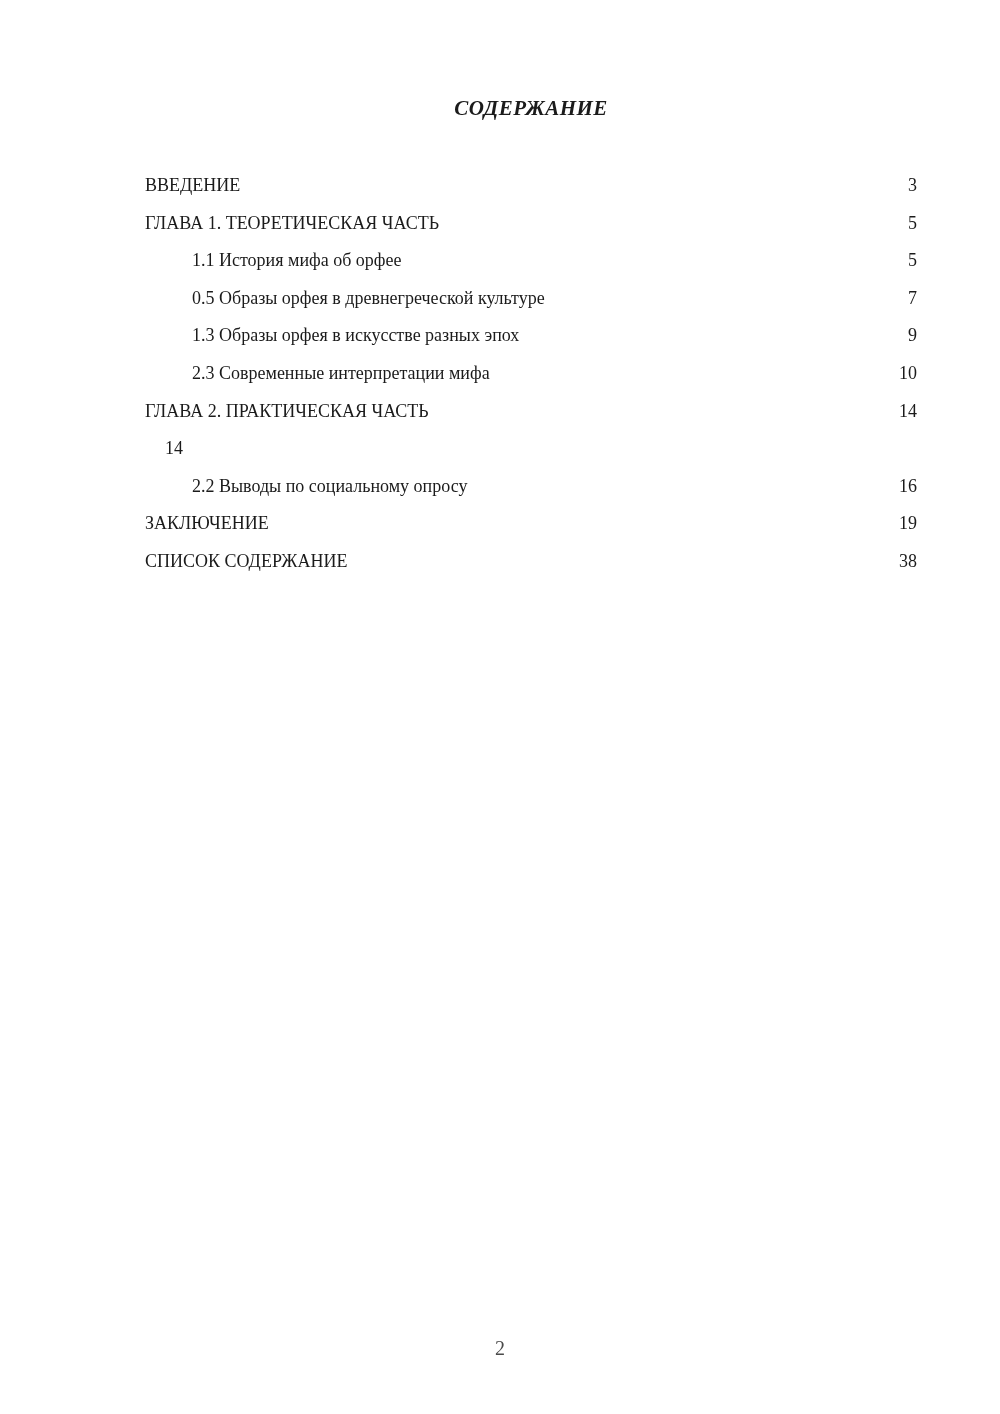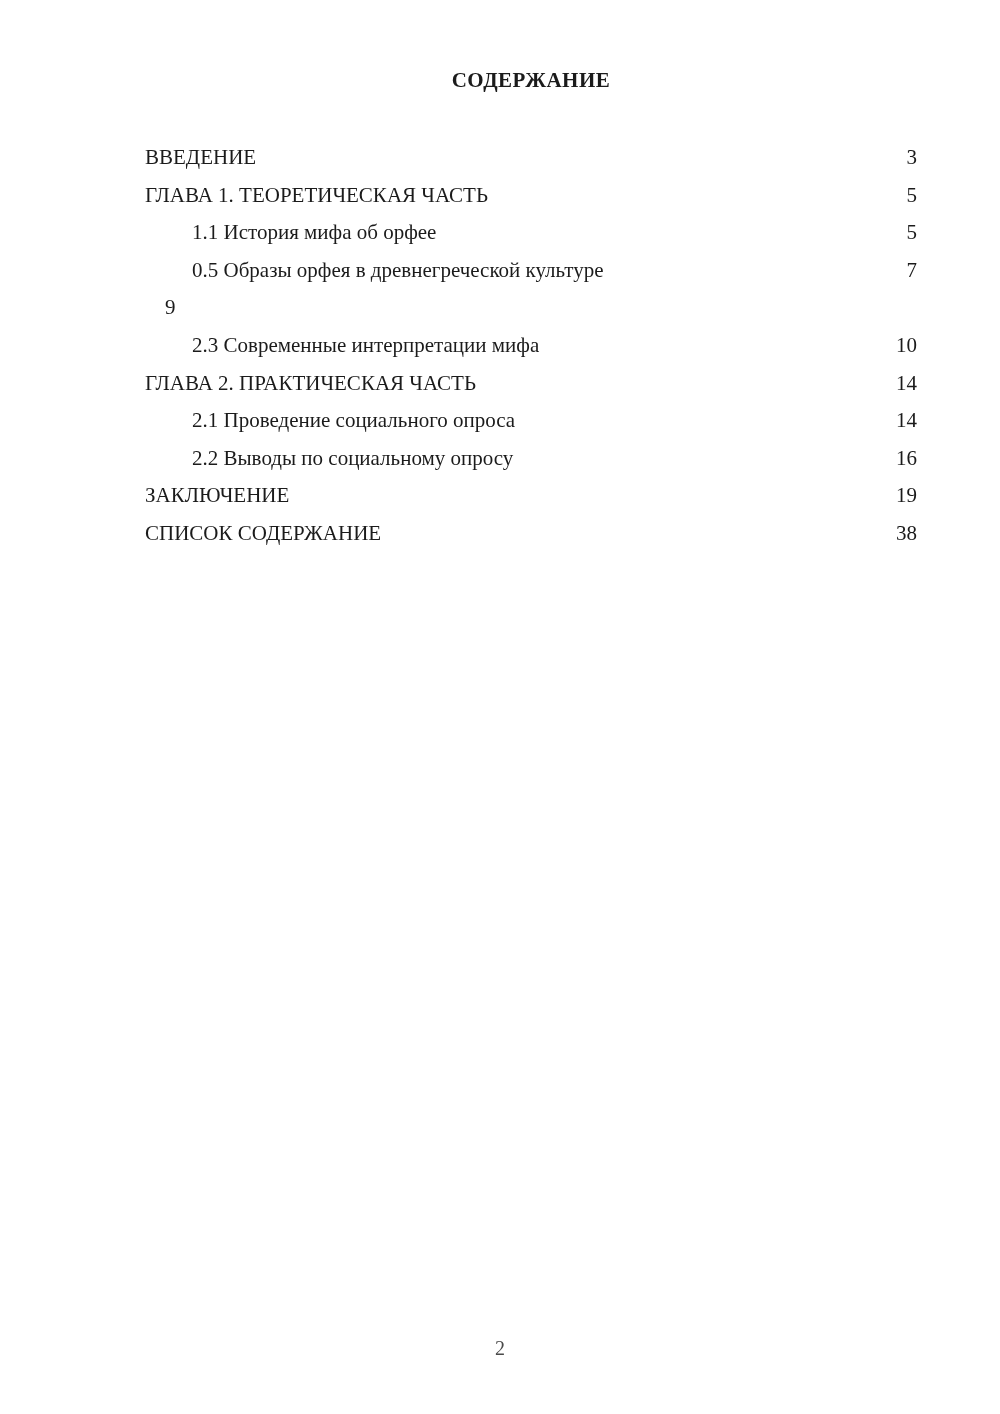--- a/index.html
+++ b/index.html
@@ -11,36 +11,37 @@
     color: #1b1b1b;
     overflow: hidden;
   }
   .page {
     position: relative;
     width: 1000px;
     height: 1414px;
     background: #ffffff;
   }
   .doc-title {
-    padding-top: 68px;
+    padding-top: 96px;
     margin-left: 145px;
     margin-right: 83px;
     text-align: center;
     font-size: 21px;
     font-weight: bold;
     letter-spacing: 0.5px;
+    font-style: italic;
   }
   .toc-list {
     margin: 46px 83px 0 145px;
   }
   .toc-row {
     display: flex;
     justify-content: space-between;
     align-items: baseline;
-    font-size: 21px;
+    font-size: 18px;
     line-height: 37.6px;
     white-space: nowrap;
   }
   .toc-row.indented .toc-label {
     padding-left: 47px;
   }
   .toc-page {
     padding-left: 20px;
   }
   .page-footer {
@@ -74,35 +75,35 @@
     <span class="toc-label">1.1 История мифа об орфее</span>
     <span class="toc-page">5</span>
   </div>
 
   <div class="toc-row indented">
     <span class="toc-label">0.5 Образы орфея в древнегреческой культуре</span>
     <span class="toc-page">7</span>
   </div>
 
   <div class="toc-row indented">
+    <span class="toc-label">1.3 Образы орфея в искусстве разных эпох</span>
     <span class="toc-page">9</span>
   </div>
 
   <div class="toc-row indented">
     <span class="toc-label">2.3 Современные интерпретации мифа</span>
     <span class="toc-page">10</span>
   </div>
 
   <div class="toc-row">
     <span class="toc-label">ГЛАВА 2. ПРАКТИЧЕСКАЯ ЧАСТЬ</span>
     <span class="toc-page">14</span>
   </div>
 
   <div class="toc-row indented">
-    <span class="toc-label">2.1 Проведение социального опроса</span>
     <span class="toc-page">14</span>
   </div>
 
   <div class="toc-row indented">
     <span class="toc-label">2.2 Выводы по социальному опросу</span>
     <span class="toc-page">16</span>
   </div>
 
   <div class="toc-row">
     <span class="toc-label">ЗАКЛЮЧЕНИЕ</span>

